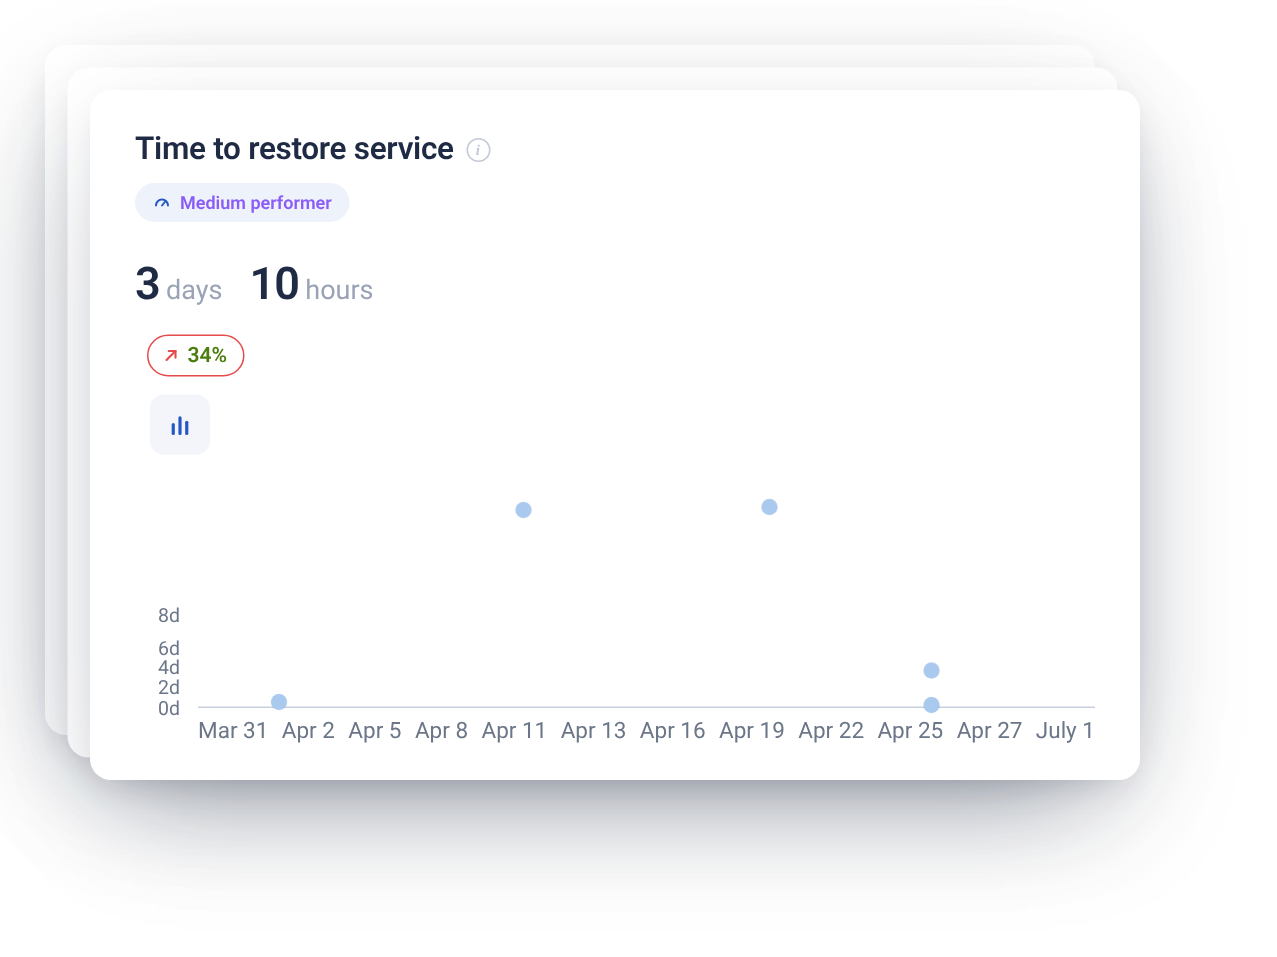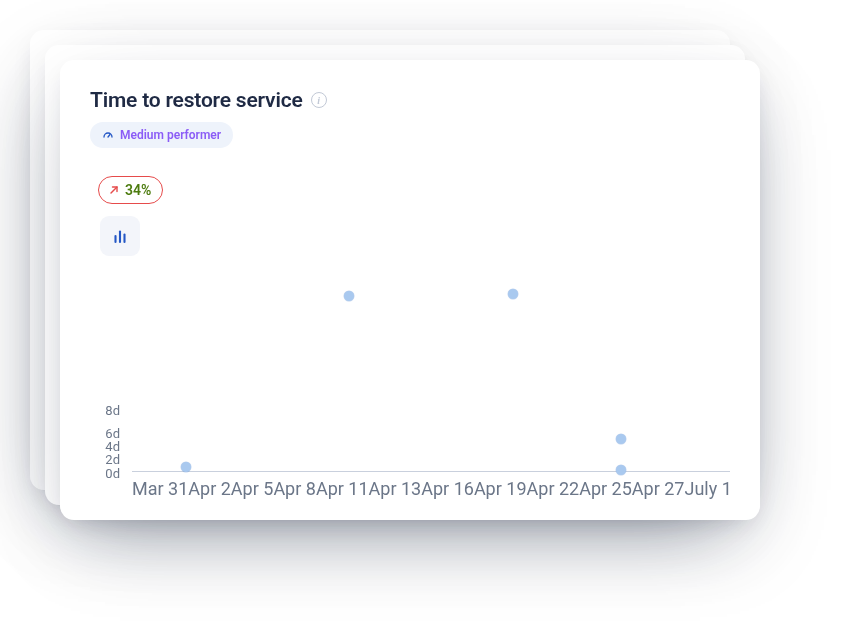--- a/index.html
+++ b/index.html
@@ -79,21 +79,21 @@
     display:flex; flex-direction:column; justify-content:flex-end; }
   .y-tick { font-size:13px; color:#6b7688; text-align:right; padding-right:6px; line-height:1; transform:translateY(50%); }
   .y-tick:first-child { transform:translateY(-20%); }
   .y-tick:last-child { transform:translateY(60%); }
 
   .plot { position:absolute; left:42px; right:0; top:0; bottom:28px; border-bottom:1.5px solid #c9d0dd; }
   .dot { position:absolute; width:10px; height:10px; border-radius:50%; background:#a9c9ef;
     box-shadow: 0 0 0 0.5px rgba(90,140,210,0.4); transform:translate(-50%,50%); }
 
   .x-axis { position:absolute; left:42px; right:0; bottom:0; height:22px; display:flex; justify-content:space-between; }
-  .x-tick { font-size:18px; color:#6b7688; white-space:nowrap; }
+  .x-tick { font-size:15px; color:#6b7688; white-space:nowrap; }
 </style>
 </head>
 <body>
 
 <div class="stack">
   <div class="card back2"></div>
   <div class="card back1"></div>
   <div class="card front">
 
     <div class="header">
@@ -106,20 +106,28 @@
           <svg viewBox="0 0 24 24" fill="none" stroke="#2457c5" stroke-width="2.6" stroke-linecap="round">
             <path d="M4 16a8 8 0 0 1 16 0"></path>
             <line x1="12" y1="16" x2="16" y2="11"></line>
           </svg>
           <span>Medium performer</span>
         </span>
       </div>
 
       <div class="spacer-flex"></div>
 
+      <div class="metric">
+        <span>
+          <span class="m-val">3</span><span class="m-unit">days</span>
+        </span>
+        <span>
+          <span class="m-val">10</span><span class="m-unit">hours</span>
+        </span>
+      </div>
 
       <span class="trend">
         <svg viewBox="0 0 24 24" fill="none" stroke="#e64b4b" stroke-width="2.8" stroke-linecap="round" stroke-linejoin="round">
           <line x1="6" y1="18" x2="18" y2="6"></line>
           <polyline points="9 6 18 6 18 15"></polyline>
         </svg>
         <span>34%</span>
       </span>
 
       <div class="chart-type-btn">

